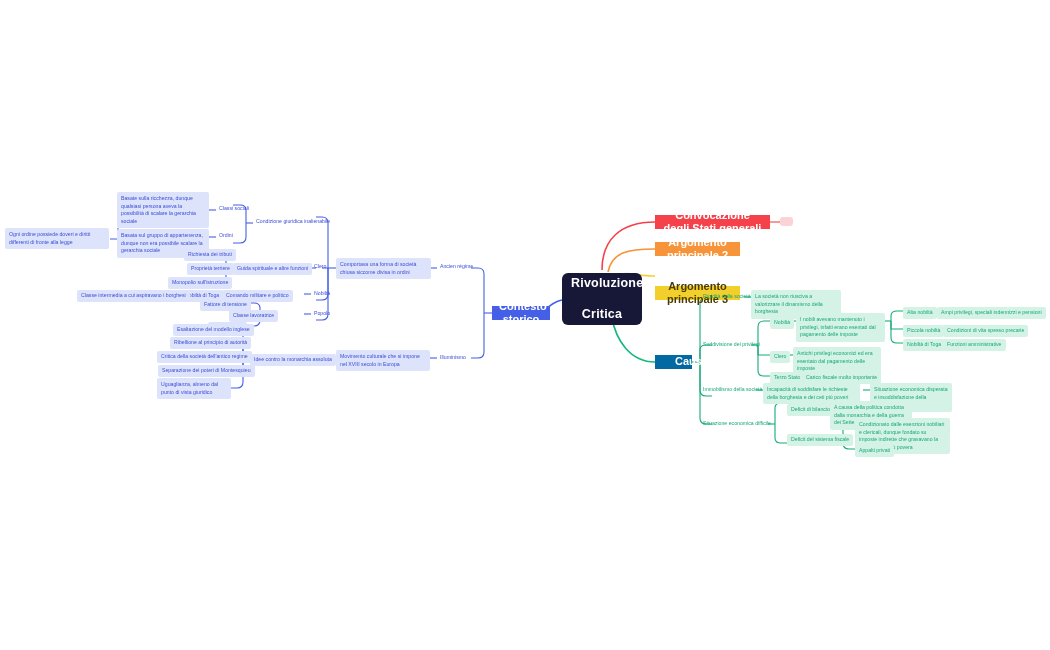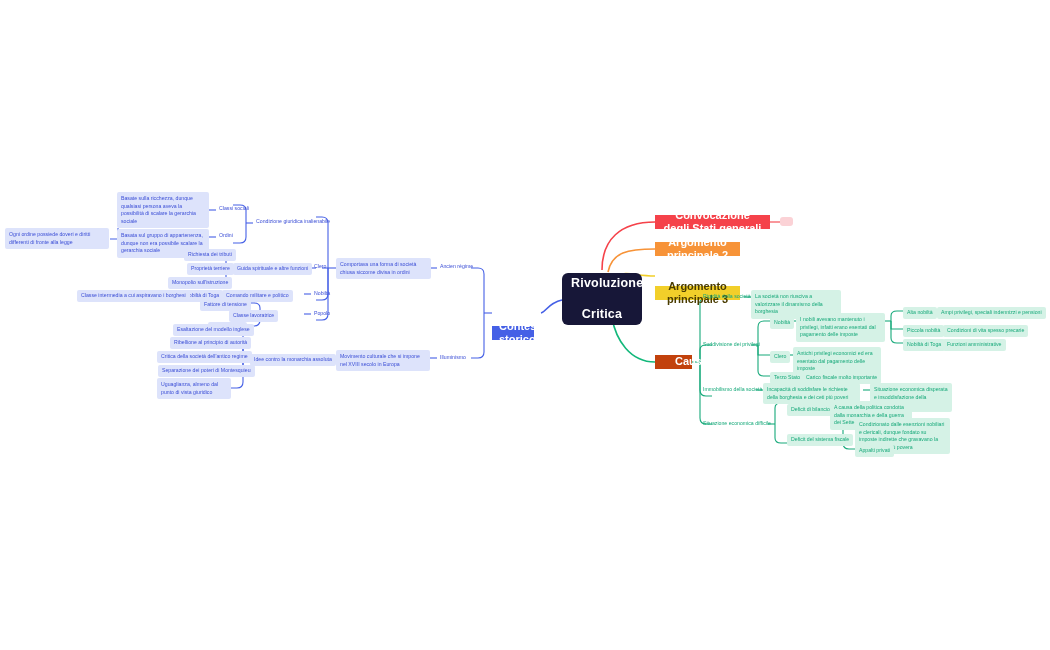--- a/index.html
+++ b/index.html
@@ -15,21 +15,21 @@
         font-size:12.5px;font-weight:bold;line-height:1.25;
         padding:7px 9px;text-align:center;justify-content:center;
         letter-spacing:.2px;}
 
   
   .pill{border-radius:0;color:#ffffff;font-size:11px;font-weight:bold;
         padding:4px 7px;text-align:center;justify-content:center;line-height:1.2;}
   .pill-red{background:#f5424a;}
   .pill-orange{background:#f79338;}
   .pill-yellow{background:#f2cf2a;color:#4a3c00;}
-  .pill-green{background:#c2410c;padding-left:20px;}
+  .pill-green{background:#0369a1;padding-left:20px;}
   .pill-blue{background:#4560e6;}
   .dot-pink{background:#fbd2d6;border-radius:3px;width:13px;height:9px;}
 
   
   .b-lab{color:#3c4fd6;font-size:5.2px;line-height:1.35;background:transparent;
          padding:1px 3px;white-space:nowrap;}
   .b-box{color:#3c4fd6;font-size:5.2px;line-height:1.45;background:#dde3fb;
          border-radius:2px;padding:3px 4px;}
   .b-box-nw{color:#3c4fd6;font-size:5.2px;line-height:1.45;background:#dde3fb;
             border-radius:2px;padding:2px 4px;white-space:nowrap;}
@@ -161,21 +161,21 @@
   </div>
 
   <div class="node pill pill-yellow" style="left:655px;top:286px;width:85px;height:14px;">
     <span>Argomento principale 3</span>
   </div>
 
   <div class="node pill pill-green" style="left:655px;top:355px;width:37px;height:14px;">
     <span>Cause</span>
   </div>
 
-  <div class="node pill pill-blue" style="left:492px;top:306px;width:42px;height:14px;margin-top:20px;">
+  <div class="node pill pill-blue" style="left:492px;top:306px;width:58px;height:14px;">
     <span>Contesto storico</span>
   </div>
 
   <div class="node b-lab" style="left:437px;top:262px;">
     <span>Ancien régime</span>
   </div>
 
   <div class="node b-box" style="left:336px;top:258px;width:95px;">
     <span>Comportava una forma di società chiusa siccome divisa in ordini</span>
   </div>

